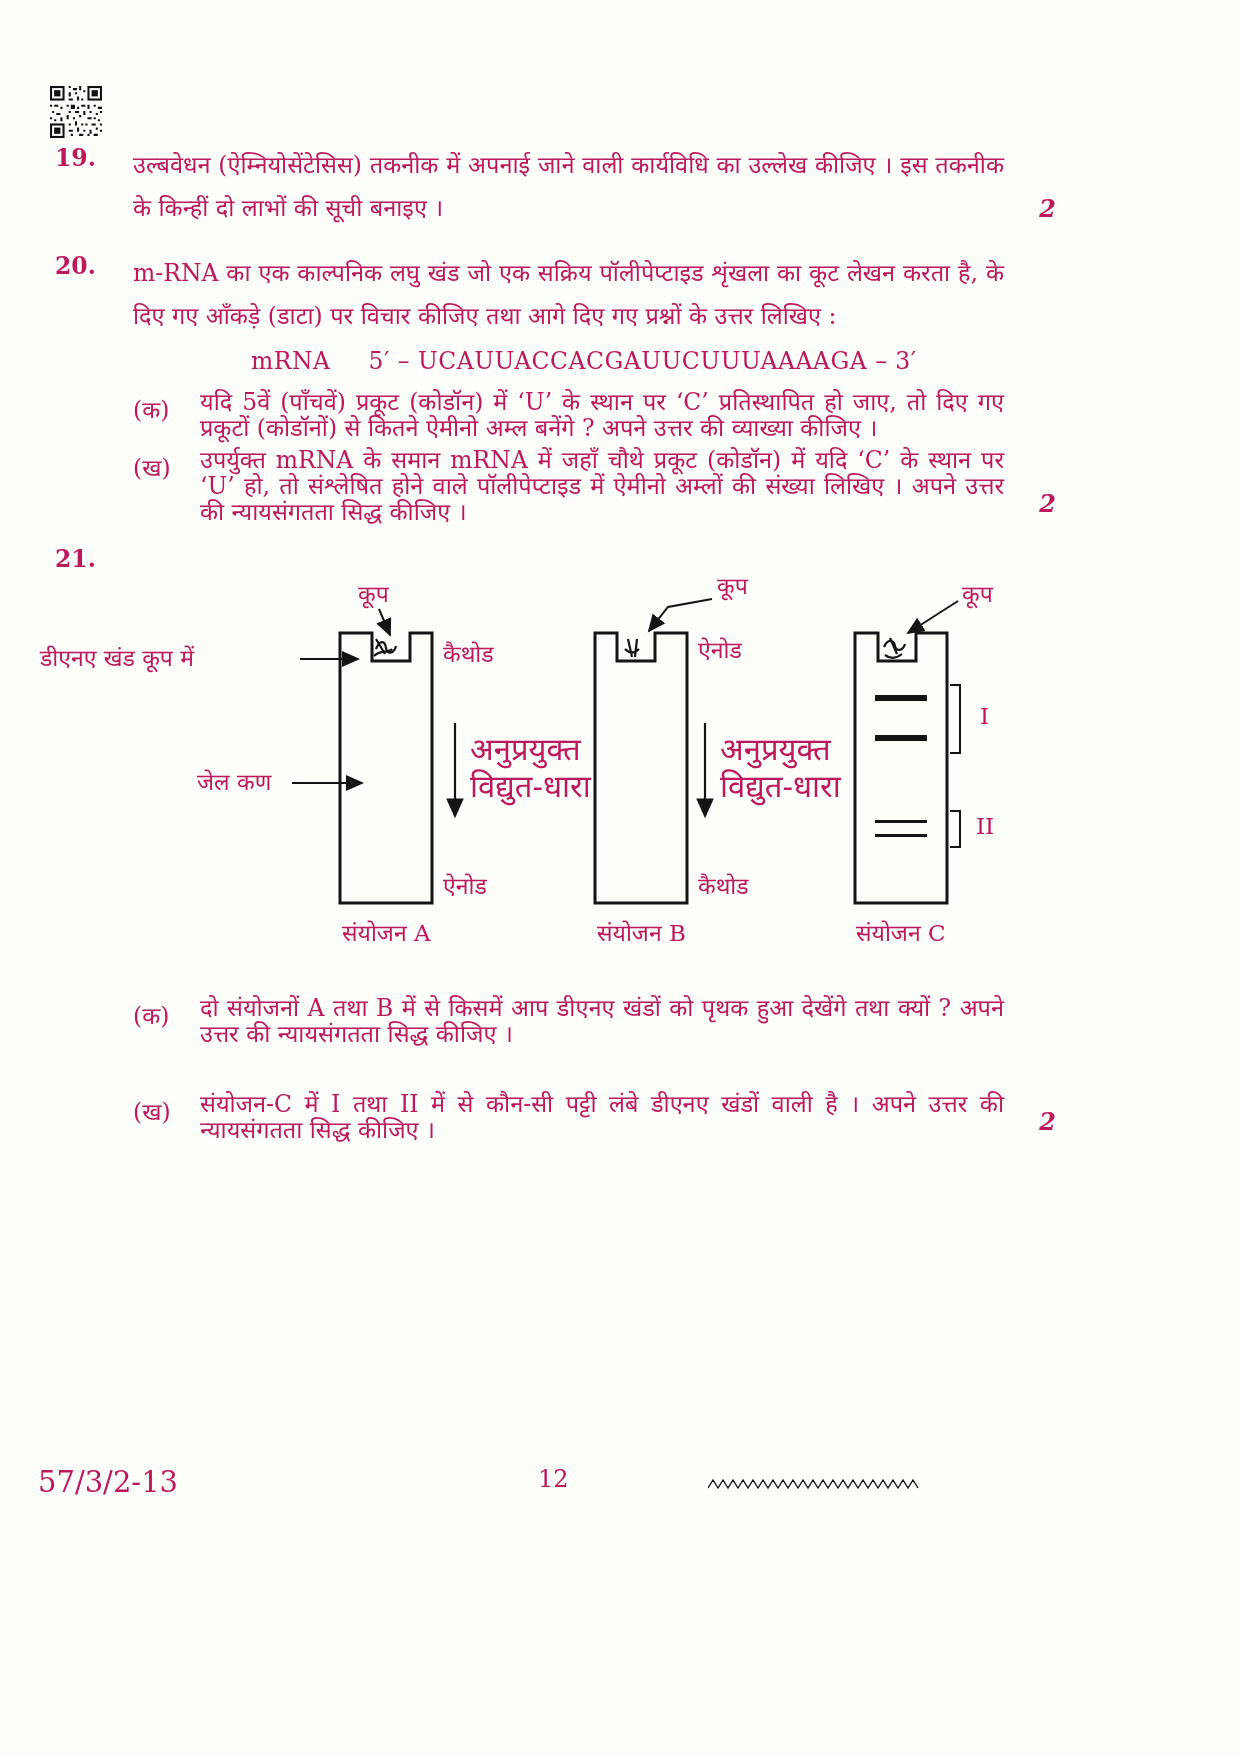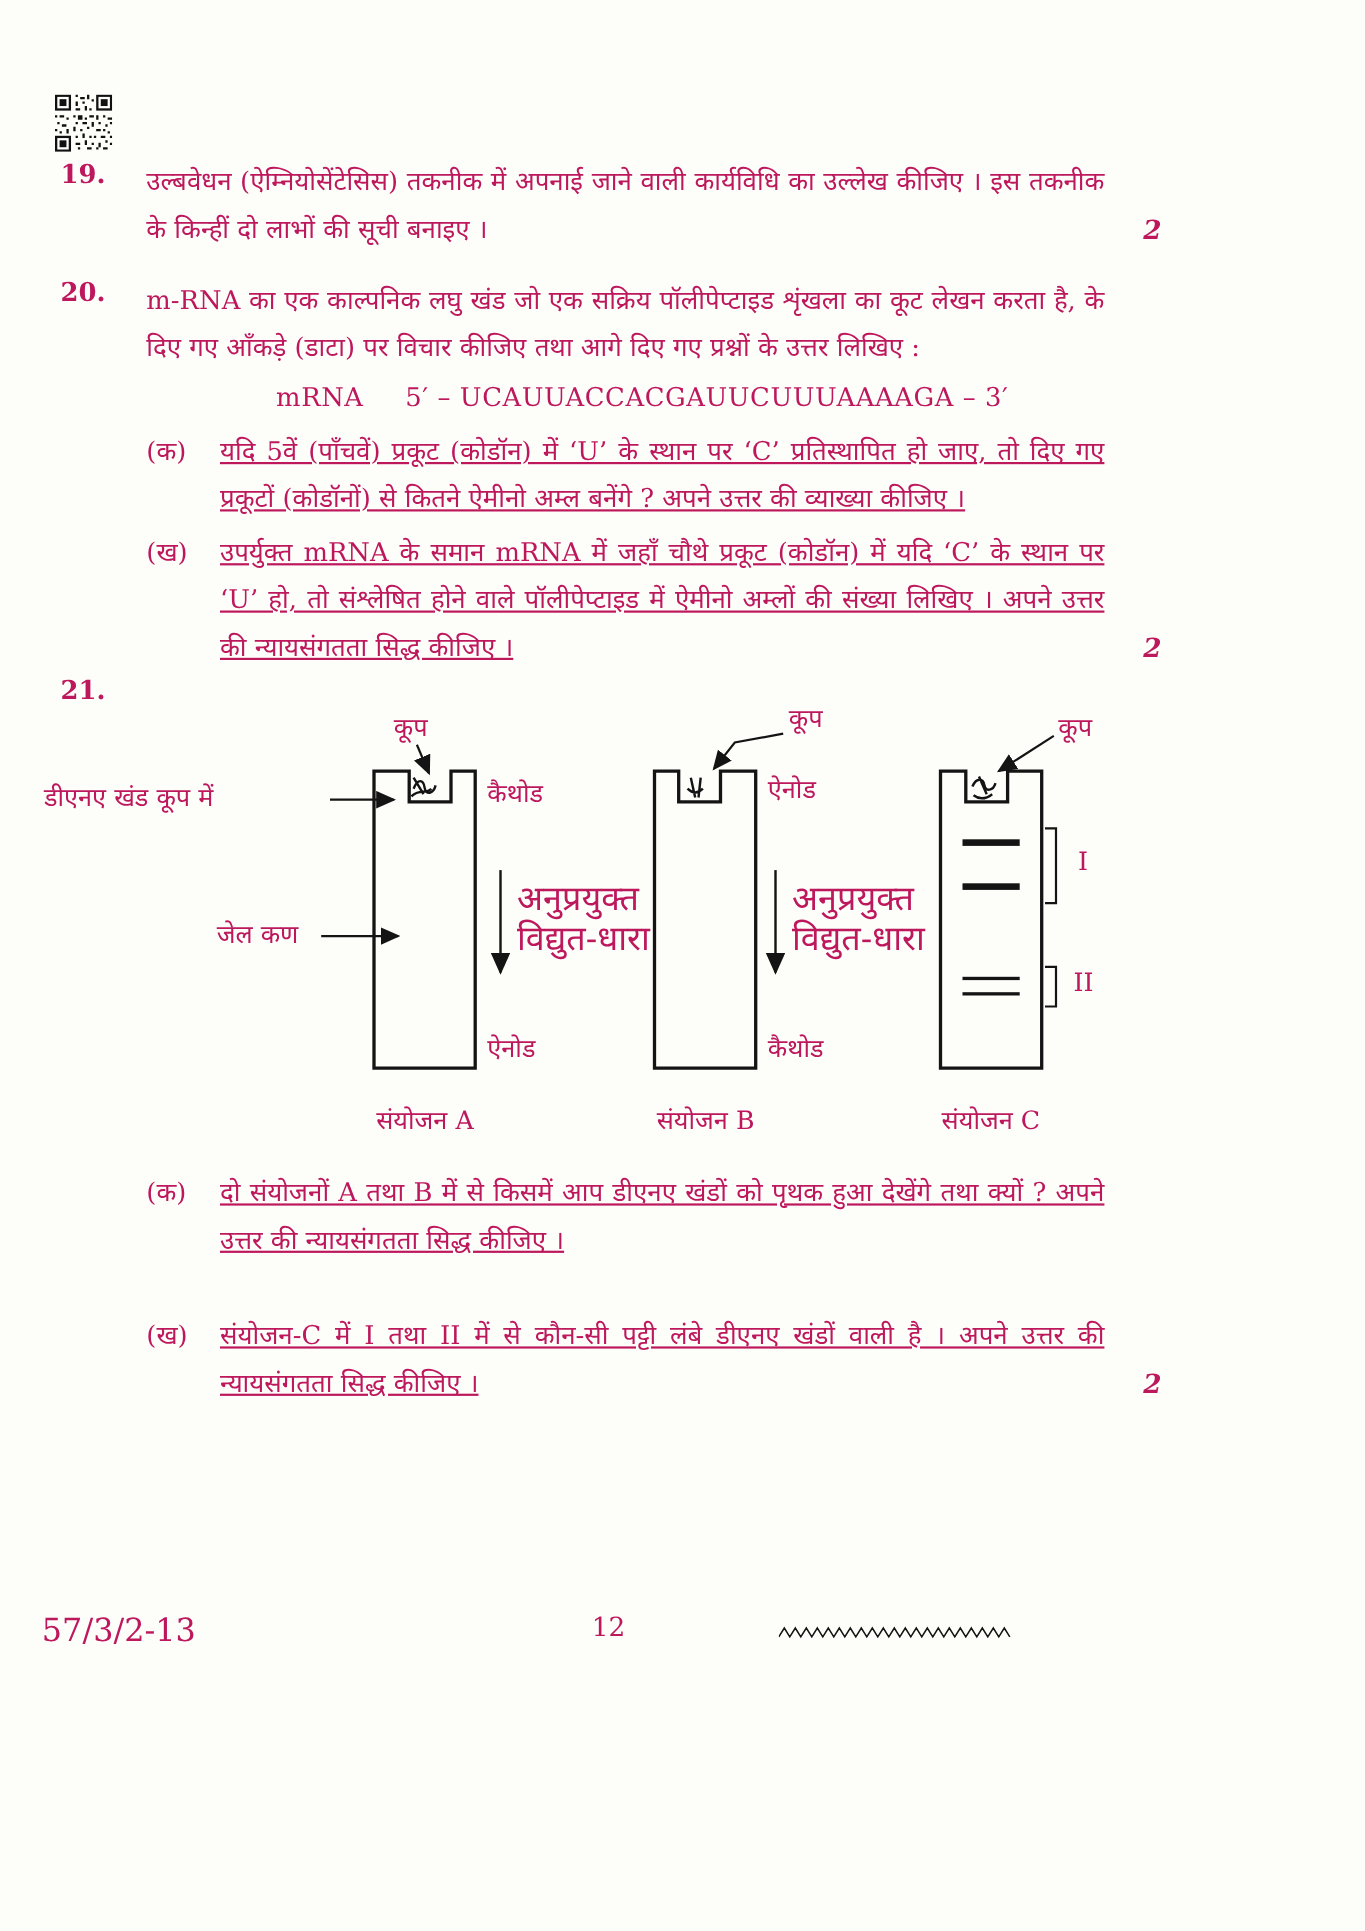--- a/index.html
+++ b/index.html
@@ -19,33 +19,33 @@
 
   .q { display:grid; grid-template-columns:78px 1fr 52px; }
   .q + .q { margin-top:0; }
   .qnum { font-weight:bold; }
   .qbody { text-align:justify; line-height:43px; }
   .qmarks {
     align-self:end; text-align:right;
     font-style:italic; font-weight:bold; font-size:24px; line-height:43px;
   }
   .mb-q19 { margin-bottom:22px; }
-  .mb-q20 { margin-bottom:3px; }
+  .mb-q20 { margin-bottom:20px; }
 
   .seq-line { margin:2px 0 2px 118px; text-align:left; letter-spacing:0.5px; white-space:nowrap; }
   .seq-label { margin-right:38px; }
 
   .part { display:grid; grid-template-columns:67px 1fr; margin-top:6px; }
-  .part-text { text-align:justify; line-height:43px;text-decoration:underline; }
+  .part-text { text-align:justify; line-height:26px; }
 
   .diagram { position:relative; width:1121px; height:370px; margin-left:-55px; }
   .diagram svg.geom { position:absolute; left:0; top:0; }
   .dlabel { position:absolute; font-size:23px; line-height:30px; white-space:nowrap; }
   .dstack { position:absolute; font-size:31px; line-height:37px; white-space:nowrap; }
-  .caption { position:absolute; font-size:23px; white-space:nowrap;margin-top:17px; }
+  .caption { position:absolute; font-size:23px; white-space:nowrap; }
 
   .parts-after { margin-top:52px; }
   .part-b-gap { margin-top:44px; }
 
   .footer { position:absolute; left:0; top:1465px; width:100%; height:40px; }
   .paper-code { position:absolute; left:38px; top:0; font-size:29px; }
   .page-number { position:absolute; left:538px; top:0; font-size:24px; }
   .squiggle { position:absolute; left:708px; top:12px; }
 </style>
 </head>

